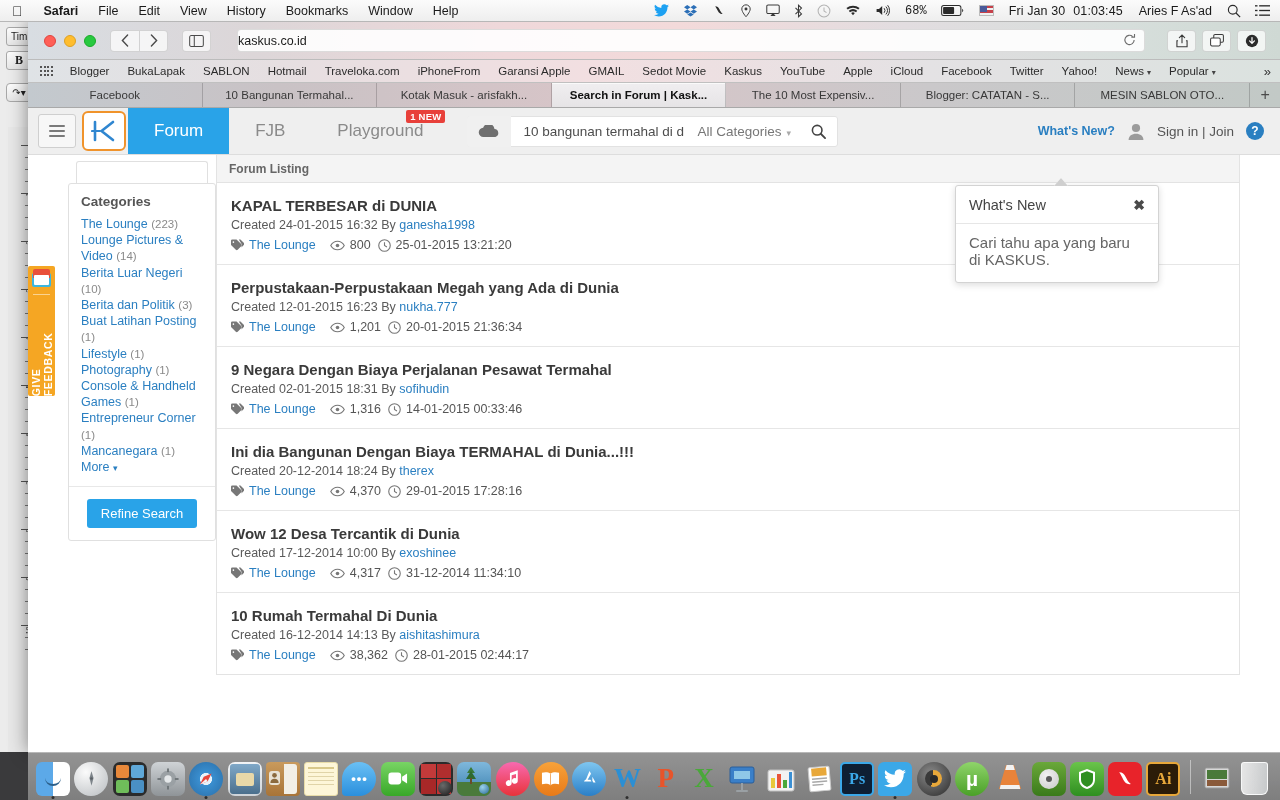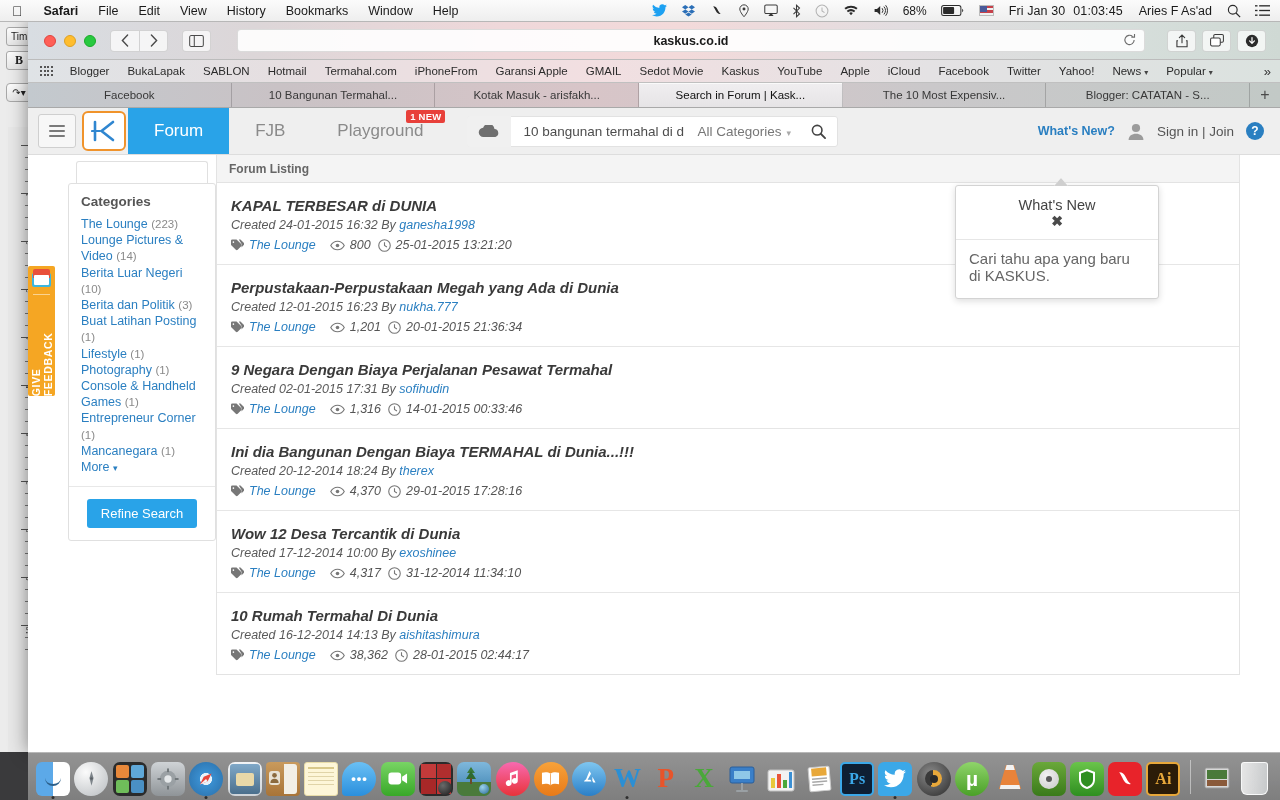--- a/index.html
+++ b/index.html
@@ -53,21 +53,21 @@
     background: linear-gradient(#fbfbfb,#eeeeee);
     border-bottom: 1px solid #b7b7b7;
     display: flex; align-items: center;
     font-size: 12.5px; color: #1a1a1a;
     z-index: 50;
   }
   #menubar .apple { padding: 0 11px 0 12px; font-size: 14px; line-height: 1; }
   #menubar .mitem { padding: 0 10px; white-space: nowrap; }
   #menubar .mitem.app { font-weight: bold; }
   #menubar .spacer { flex: 1; }
-  #menubar .sitem { padding: 0 7px; display: flex; align-items: center; white-space: nowrap; }
+  #menubar .sitem { padding: 0 7px; display: flex; align-items: center; white-space: nowrap; font-family: Liberation Mono, monospace; }
   #menubar .sitem svg { display: block; }
   #menubar .clock { padding: 0 8px; letter-spacing: 0.1px; }
   #menubar .user { padding: 0 8px; }
   .flagicon {
     display:inline-block; width: 15px; height: 11px;
     background: linear-gradient(to bottom,#c6404a 0 25%, #f0f0f0 25% 50%, #c6404a 50% 75%, #f0f0f0 75% 100%);
     position: relative; border: 0.5px solid #bbb;
   }
   .flagicon::before {
     content:''; position:absolute; left:0; top:0; width:7px; height:6px; background:#4a5a9a;
@@ -99,23 +99,23 @@
     color: #4a4a4a; margin-right: 0;
   }
   .tbtn-group { display: flex; }
   .tbtn-group .tbtn:first-child { border-radius: 4px 0 0 4px; border-right: none; }
   .tbtn-group .tbtn:last-child { border-radius: 0 4px 4px 0; }
   .tbtn.single { border-radius: 4px; margin-left: 14px; }
   #urlfield {
     flex: 1; height: 23px; margin: 0 22px 0 26px;
     background: rgba(255,255,255,0.9);
     border: 1px solid rgba(0,0,0,0.13); border-radius: 4px;
-    display: flex; align-items: center; justify-content: center;
+    display: flex; align-items: center; 
     position: relative;
-    font-size: 12.5px; color: #1a1a1a; font-weight: bold;
+    font-size: 12.5px; color: #1a1a1a;
   }
   #urlfield .reload { position: absolute; right: 8px; top: 3px; color: #6d6d6d; }
   .tright { display: flex; gap: 6px; margin-right: 4px; }
 
   
   #bookmarks {
     height: 23px;
     background: linear-gradient(to right,#dfe3e6 0%, #e6dfe1 20%, #f2dfe1 45%, #e4e2e4 72%, #dbe2df 100%);
     border-bottom: 1px solid #c0c0c0;
     display: flex; align-items: center;
@@ -140,21 +140,21 @@
     font-size: 11.5px;
   }
   #tabbar .tab {
     flex: 1; display: flex; align-items: center; justify-content: center;
     border-right: 1px solid rgba(0,0,0,0.18);
     color: #383838; overflow: hidden; white-space: nowrap;
     padding: 0 6px;
   }
   #tabbar .tab.active {
     background: linear-gradient(#f0eef0,#e6e4e6);
-    color: #111; font-weight: normal;
+    color: #111; font-weight: bold;
     box-shadow: inset 0 1px 0 #fafafa;
   }
   #tabbar .newtab {
     width: 30px; display: flex; align-items: center; justify-content: center;
     font-size: 16px; color: #4a4a4a; font-weight: 300;
   }
 
   
   #page { position: relative; height: 642px; background: #fff; overflow: hidden; }
 
@@ -233,21 +233,21 @@
     font-size: 13px; padding: 7px 14px; border-radius: 3px;
   }
 
   #main { flex: 1; padding-right: 40px; }
   .list-card { border: 1px solid #e3e3e3; border-top: none; background: #fff; }
   .list-head {
     background: #f4f4f4; border-bottom: 1px solid #e3e3e3;
     font-size: 12px; font-weight: bold; color: #666;
     padding: 7px 12px 6px 12px;
   }
-  .thread { border-bottom: 1px solid #e6e6e6; padding: 13px 14px 12px 14px; font-style: italic; }
+  .thread { border-bottom: 1px solid #e6e6e6; padding: 13px 14px 12px 14px; }
   .thread:last-child { border-bottom: none; }
   .th-title { font-size: 15px; font-weight: bold; color: #3a3a3a; line-height: 19px; }
   .th-meta { font-size: 12.5px; color: #5a5a5a; margin-top: 3px; }
   .th-meta a { color: #2a7fc1; text-decoration: none; }
   .th-stats { display: flex; align-items: center; gap: 7px; margin-top: 6px; font-size: 12.5px; color: #555; }
   .th-stats .seg { display: flex; align-items: center; gap: 5px; }
   .th-stats .seg.tag { margin-right: 7px; }
   .th-stats .lounge { color: #2a7fc1; }
   .ico { color: #777; display: inline-flex; align-items: center; }
 
@@ -263,21 +263,21 @@
     background: #fff;
     clip-path: polygon(50% 0,100% 100%,0 100%);
     border: none;
   }
   #whatsnew .arrow::before {
     content: ''; position: absolute; left: -1px; top: -1px; width: 16px; height: 9px;
     background: #cfcfcf; clip-path: polygon(50% 0,100% 100%,0 100%); z-index: -1;
   }
   #wn-head {
     display: flex; align-items: center; justify-content: space-between;
-    padding: 11px 13px 10px 13px; border-bottom: 1px solid #e6e6e6; flex-direction: column;
+    padding: 11px 13px 10px 13px; border-bottom: 1px solid #e6e6e6;
   }
   #wn-head .t { font-size: 14.5px; color: #444; }
   #wn-head .x { font-size: 14px; color: #4a4a4a; font-weight: bold; }
   #wn-body { padding: 10px 13px 14px 13px; font-size: 15px; color: #666; line-height: 17px; }
 
   
   #feedback {
     position: absolute; left: 28px; top: 266px; width: 27px; height: 130px;
     background: #f5a623; border-radius: 2px;
     display: flex; flex-direction: column; align-items: center;
@@ -574,21 +574,21 @@
           <i></i>
           <i></i>
           <i></i>
           <i></i>
           <i></i>
         </span>
       <span class="bmk">Blogger</span>
       <span class="bmk">BukaLapak</span>
       <span class="bmk">SABLON</span>
       <span class="bmk">Hotmail</span>
-      <span class="bmk">Termahal.com</span>
+      <span class="bmk">Traveloka.com</span>
       <span class="bmk">iPhoneFrom</span>
       <span class="bmk">Garansi Apple</span>
       <span class="bmk">GMAIL</span>
       <span class="bmk">Sedot Movie</span>
       <span class="bmk">Kaskus</span>
       <span class="bmk">YouTube</span>
       <span class="bmk">Apple</span>
       <span class="bmk">iCloud</span>
       <span class="bmk">Facebook</span>
       <span class="bmk">Twitter</span>
@@ -598,20 +598,21 @@
       <span class="bm-overflow">»</span>
     </div>
 
     <div id="tabbar">
       <div class="tab">Facebook</div>
       <div class="tab">10 Bangunan Termahal...</div>
       <div class="tab">Kotak Masuk - arisfakh...</div>
       <div class="tab active">Search in Forum | Kask...</div>
       <div class="tab">The 10 Most Expensiv...</div>
       <div class="tab">Blogger: CATATAN - S...</div>
+      <div class="tab">MESIN SABLON OTO...</div>
       <div class="newtab">+</div>
     </div>
 
     <div id="page">
 
       <div id="ks-header">
         <div id="hamburger">
           <div class="ham-lines">
               <i></i>
               <i></i>
@@ -769,21 +770,21 @@
                     </span>
                   <span>20-01-2015 21:36:34</span>
                 </span>
               </div>
             </div>
 
             <div class="thread">
               <div class="th-title">9 Negara Dengan Biaya Perjalanan Pesawat Termahal</div>
               <div class="th-meta">
                 <span>Created</span>
-                <span>02-01-2015 17:31</span>
+                <span>02-01-2015 18:31</span>
                 <span>By</span>
                 <a href="#">sofihudin</a>
               </div>
               <div class="th-stats">
                 <span class="seg tag">
                   <span class="ico">
                       <svg width="13" height="12" viewBox="0 0 14 12">
                         <path fill="#777" d="M0 1.4A1.4 1.4 0 011.4 0H6l5.2 5.2a1.4 1.4 0 010 2L7.2 11.2a1.4 1.4 0 01-2 0L0 6zM2.6 2a.9.9 0 100 1.8.9.9 0 000-1.8z"></path>
                         <path fill="#777" d="M8.4 0h1.8L14 3.8a1.4 1.4 0 010 2l-2.8 2.8.5-3.2z"></path>
                       </svg>

